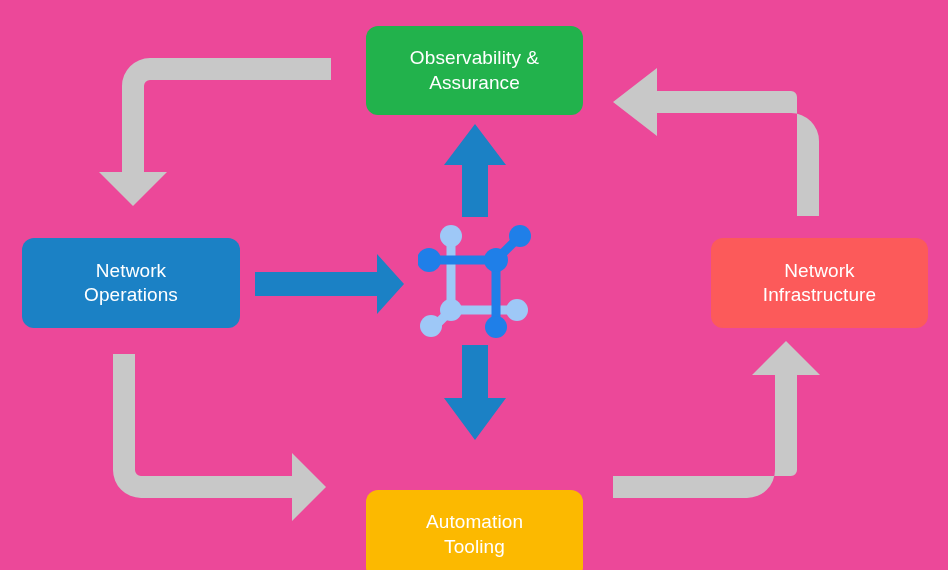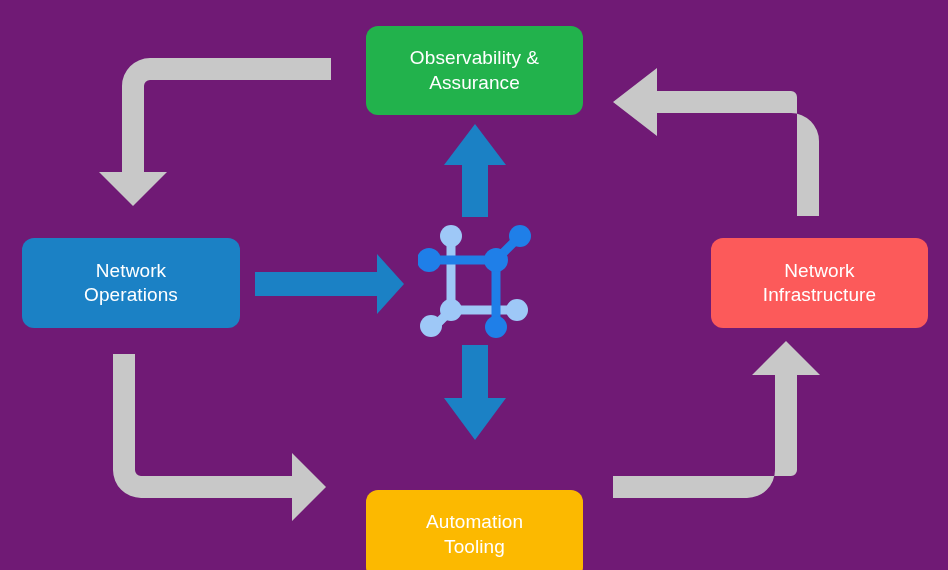--- a/index.html
+++ b/index.html
@@ -10,21 +10,21 @@
   body {
     width: 948px;
     height: 570px;
     overflow: hidden;
     font-family: "Liberation Sans", sans-serif;
   }
   #stage {
     position: relative;
     width: 948px;
     height: 570px;
-    background: #701a75;
+    background: #ec4899;
   }
   #diagram-svg {
     position: absolute;
     left: 0;
     top: 0;
     width: 948px;
     height: 570px;
   }
   .node-box {
     position: absolute;

